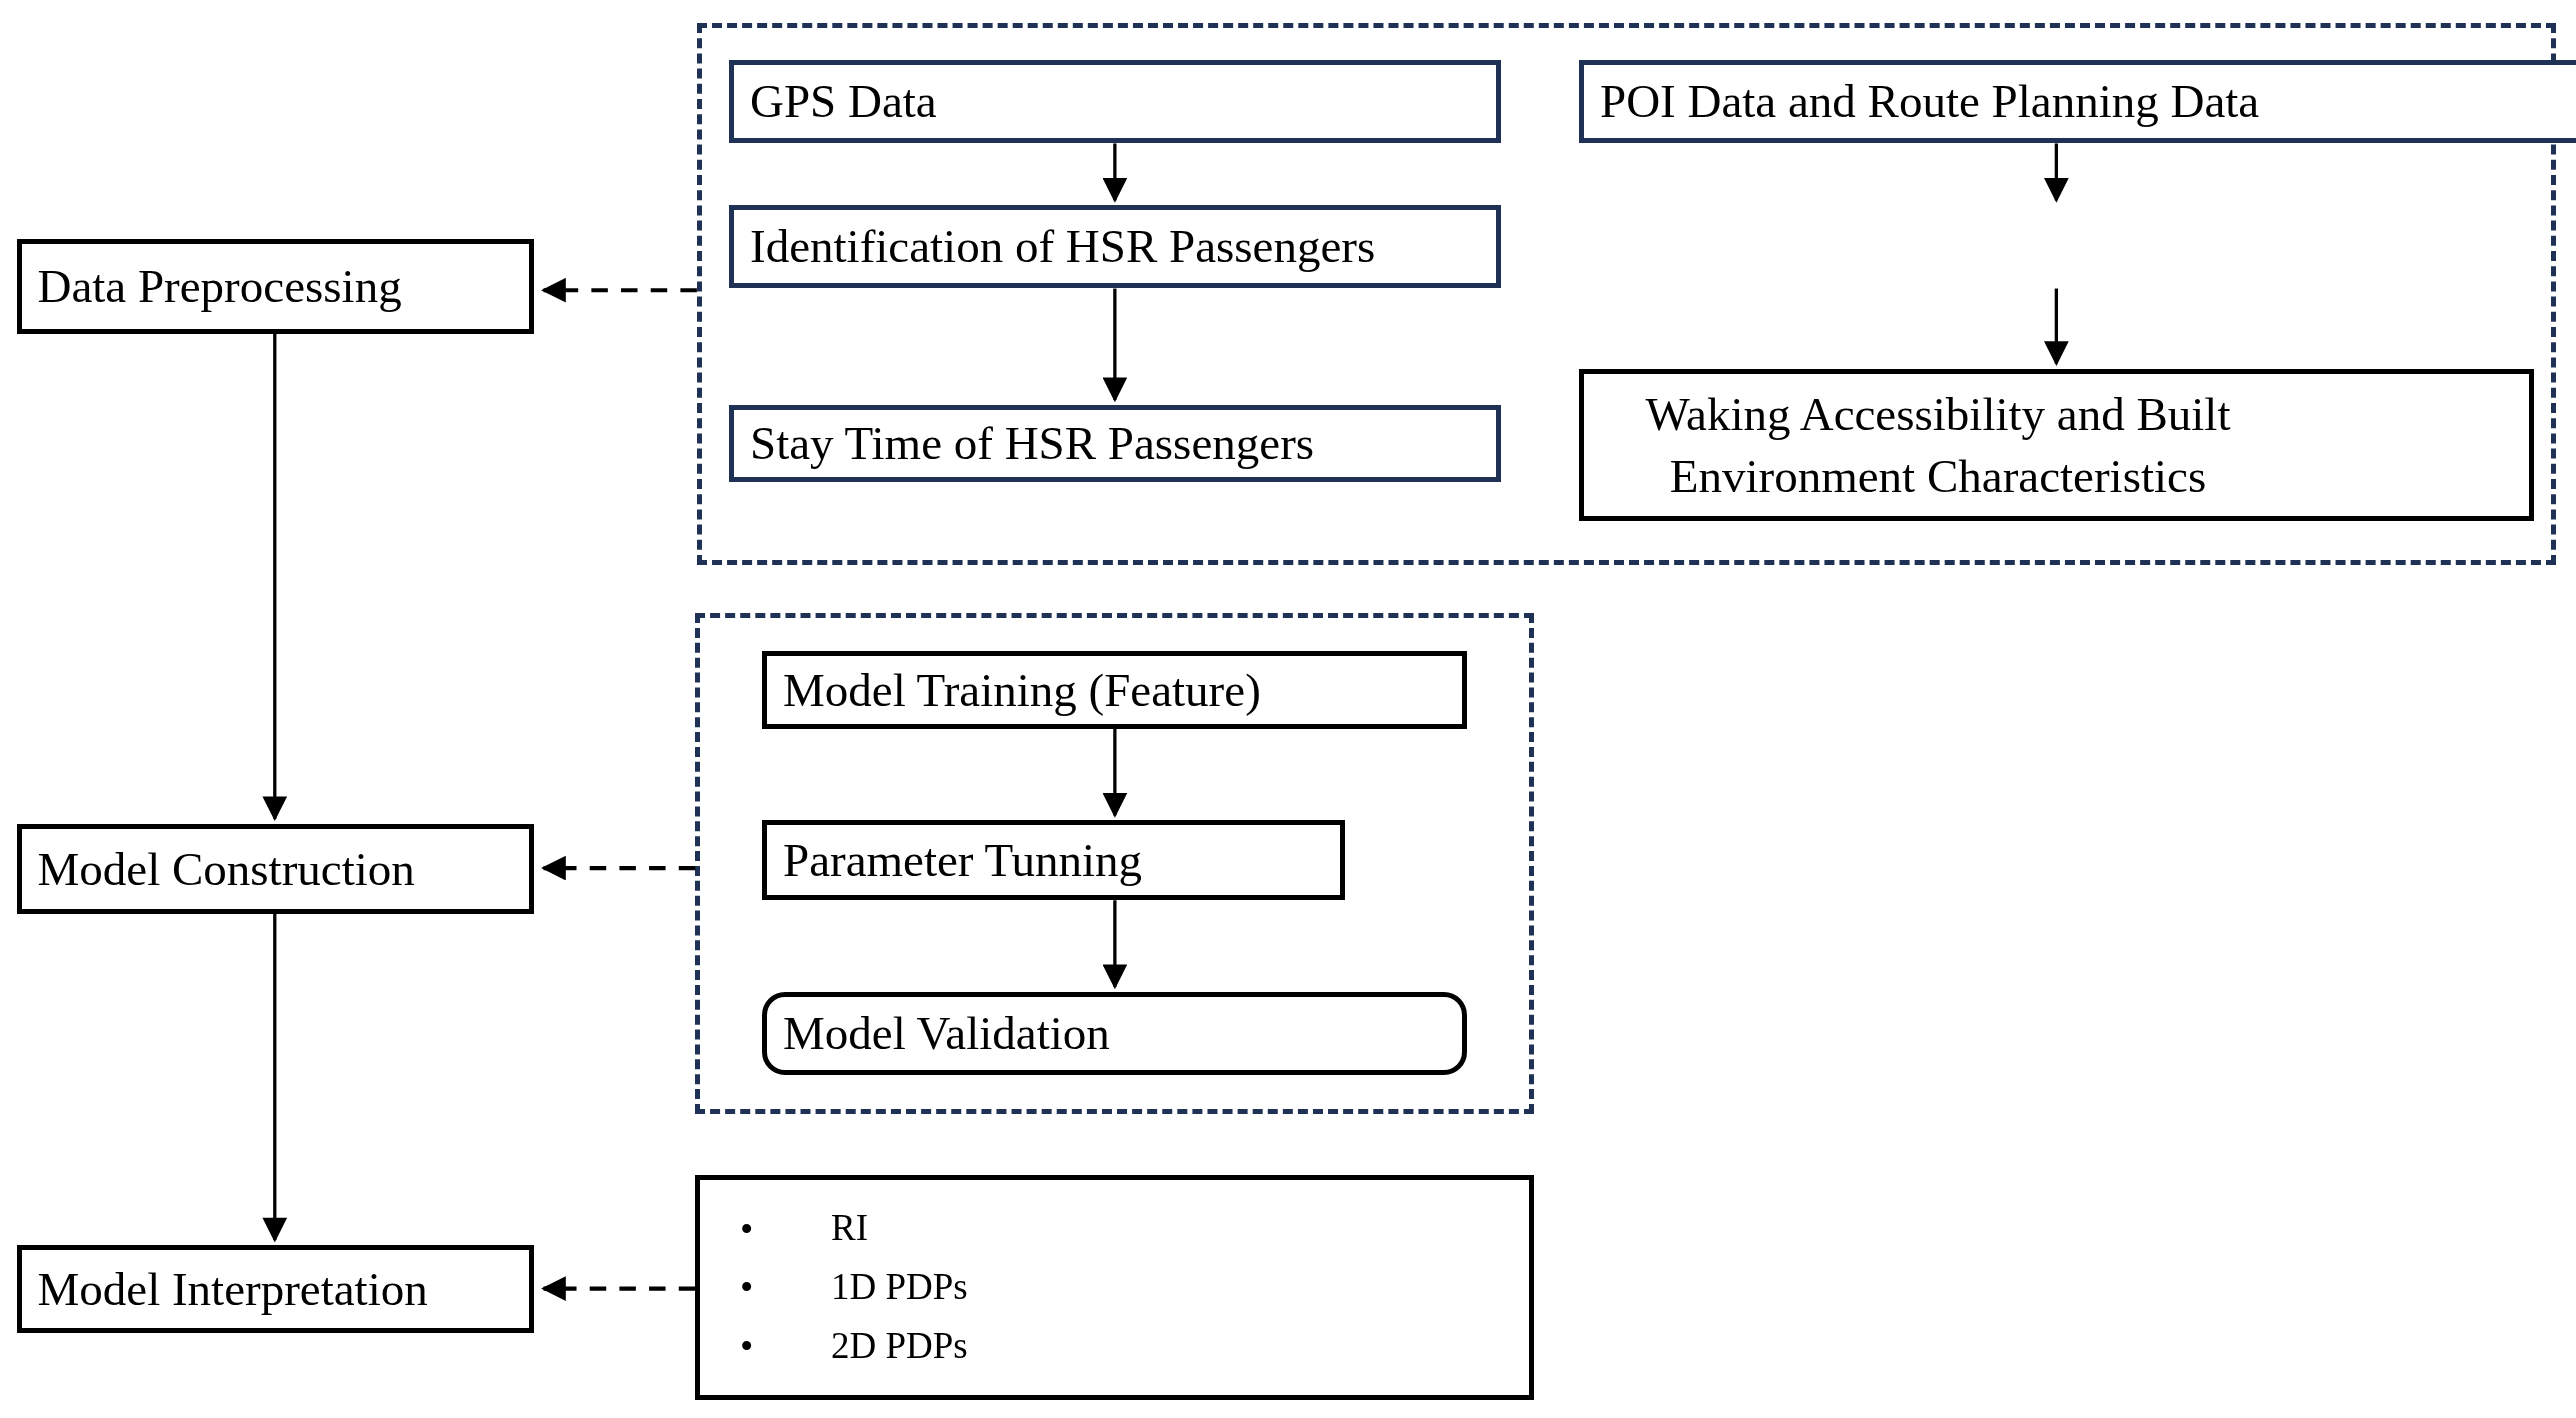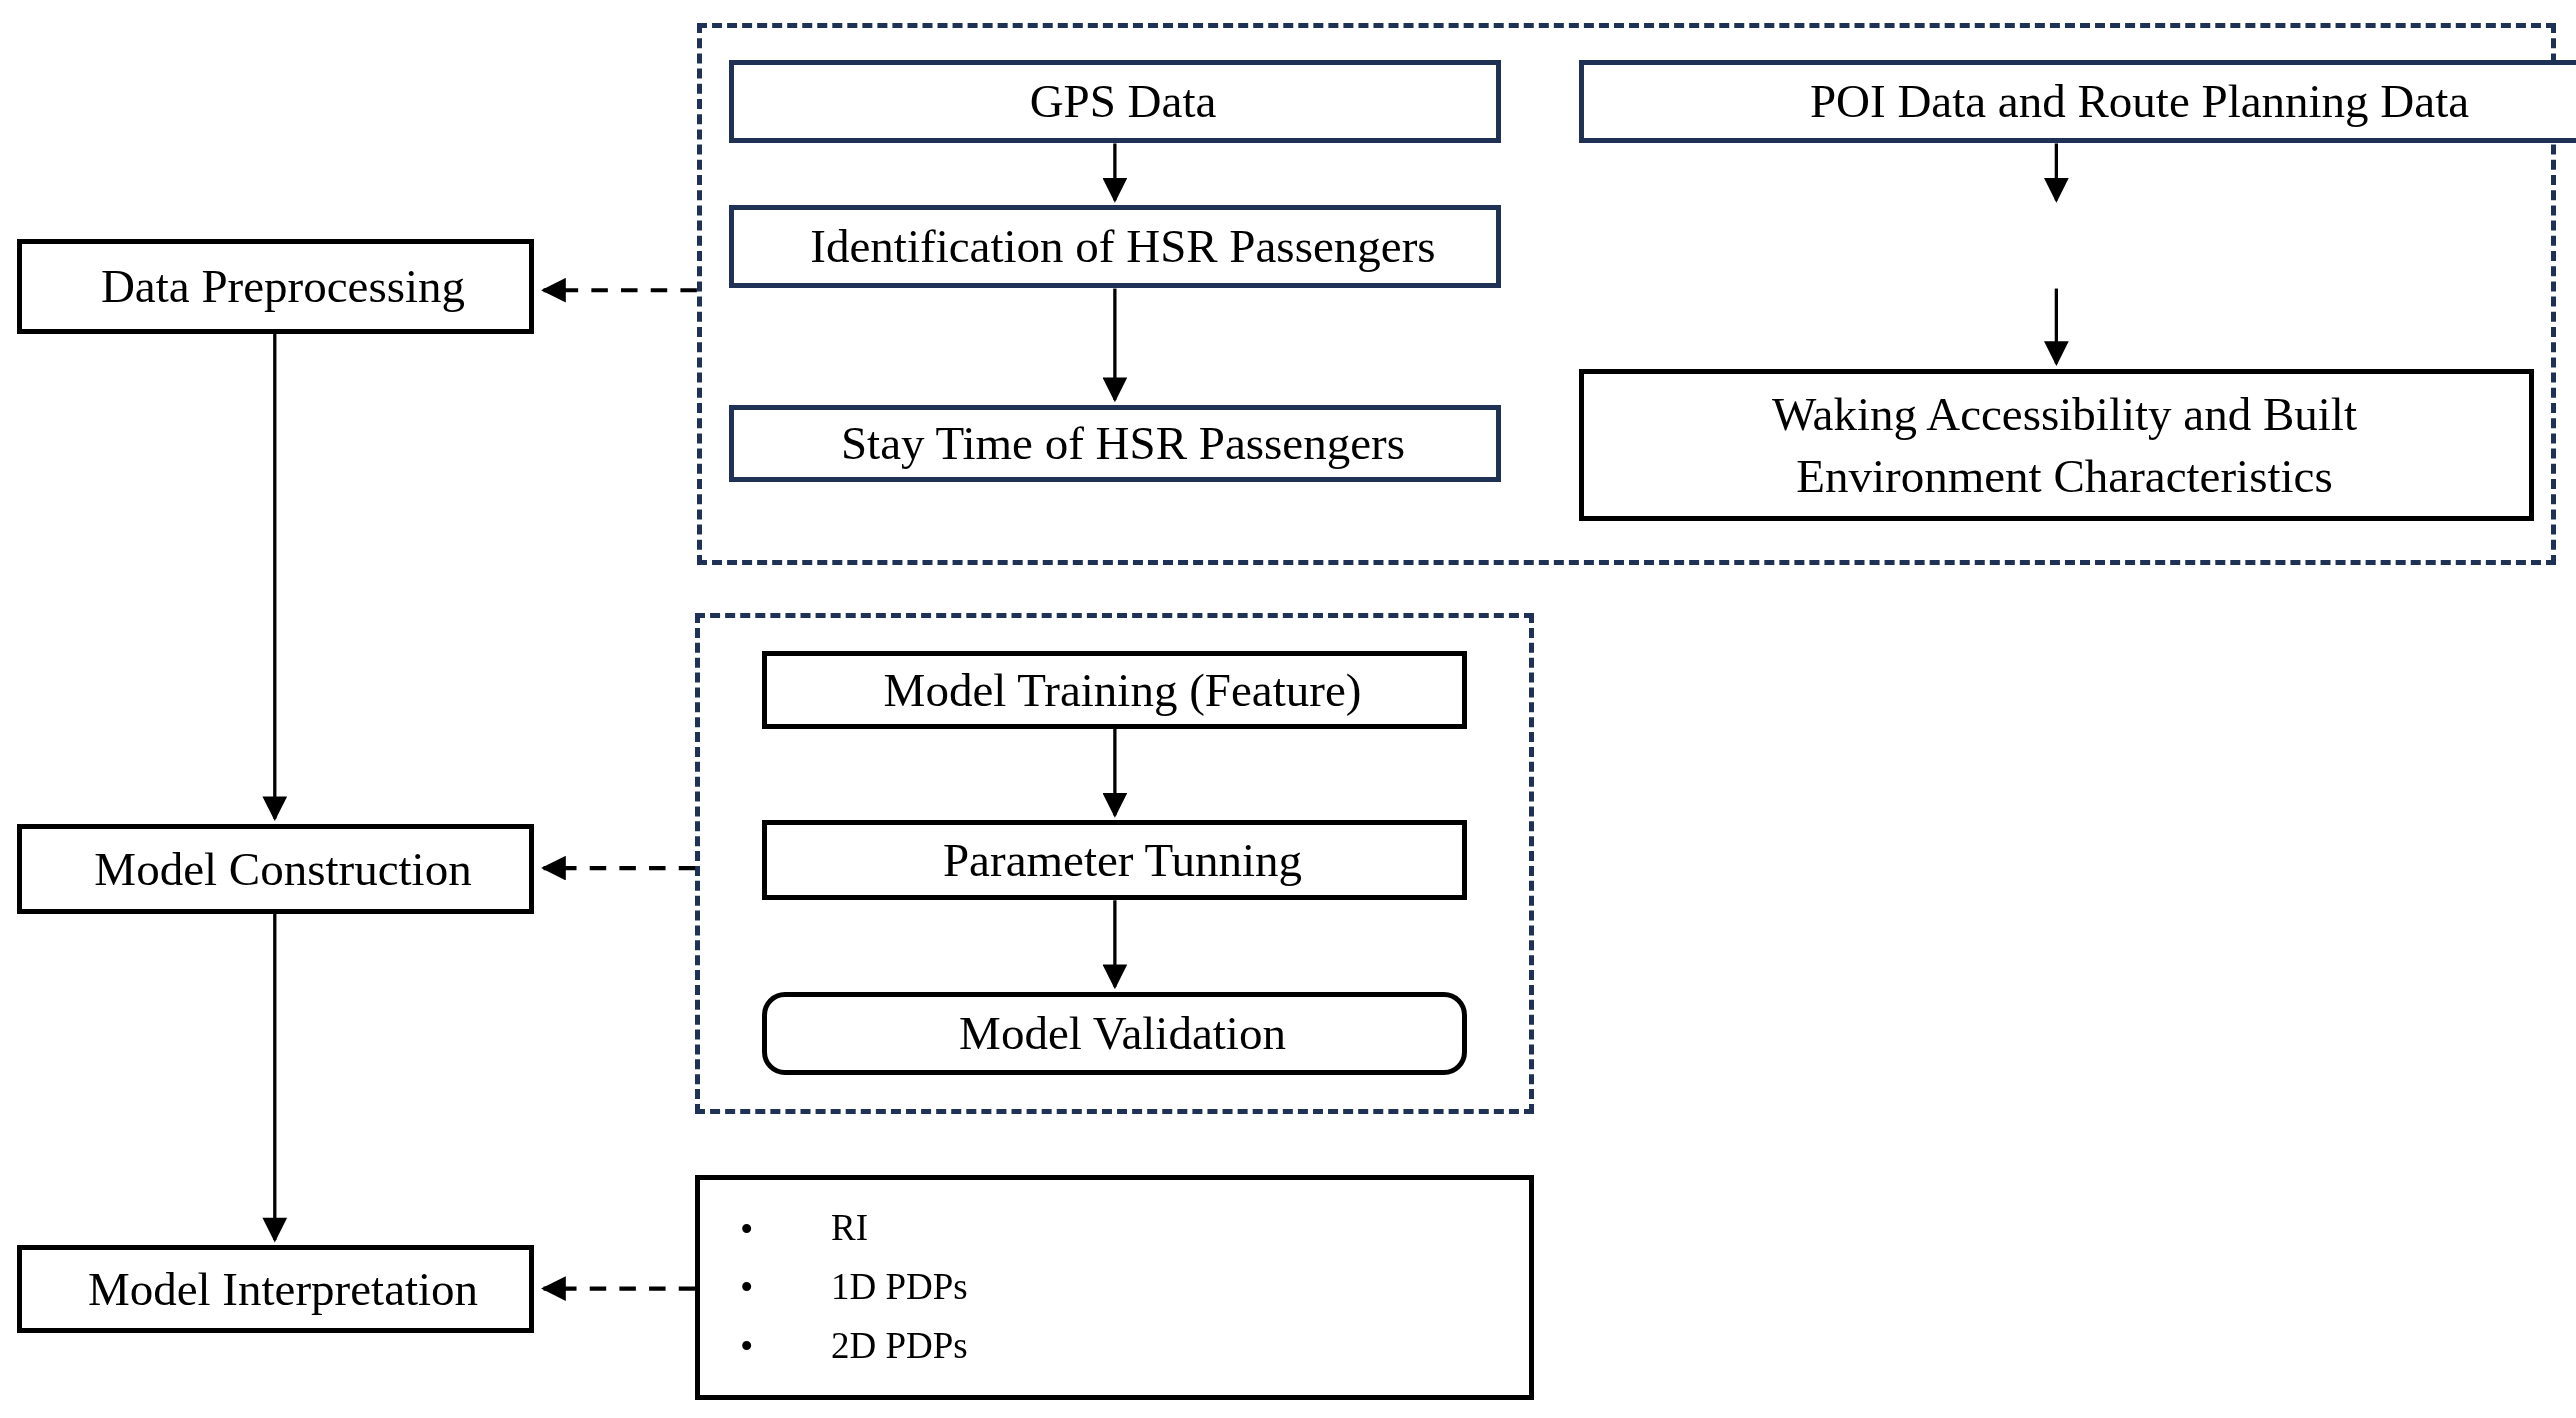--- a/index.html
+++ b/index.html
@@ -15,21 +15,20 @@
     font-family: "Liberation Serif", serif;
     color: #000000;
     overflow: hidden;
   }
   .box {
     position: absolute;
     background: #ffffff;
     box-sizing: border-box;
     display: flex;
     align-items: center;
-    justify-content: center;
     text-align: center;
     font-size: 47px;
     line-height: 1.32;
     padding-left: 16px;
   }
   .b-black { border: 5px solid #000000; }
   .b-navy  { border: 5px solid #1f3255; }
   .container-dashed {
     position: absolute;
     box-sizing: border-box;
@@ -45,21 +44,21 @@
   #box-gps     { left: 729px;  top: 60px;  width: 772px;  height: 83px; }
   #box-ident   { left: 729px;  top: 205px; width: 772px;  height: 83px; }
   #box-stay    { left: 729px;  top: 405px; width: 772px;  height: 77px; }
   #box-poi     { left: 1579px; top: 60px;  width: 1105px; height: 83px; }
   #box-dpfs    { left: 1579px; top: 205px; width: 955px; height: 83px; }
   #box-waking  { left: 1579px; top: 369px; width: 955px; height: 152px; }
   #box-waking span { display: inline-block; max-width: 676px; }
   
   #group-model { left: 695px; top: 613px; width: 839px; height: 501px; }
   #box-mt { left: 762px; top: 651px;  width: 705px; height: 78px; }
-  #box-pt { left: 762px; top: 820px;  width: 705px; height: 80px; }
+  #box-pt { left: 762px; top: 820px;  width: 583px; height: 80px; }
   #box-mv { left: 762px; top: 992px; width: 705px; height: 83px; border-radius: 23px; }
   
   #box-interp {
     left: 695px; top: 1175px; width: 839px; height: 225px;
     flex-direction: column;
     align-items: stretch;
     justify-content: space-evenly;
     padding: 15px 25px;
     text-align: left;
   }

